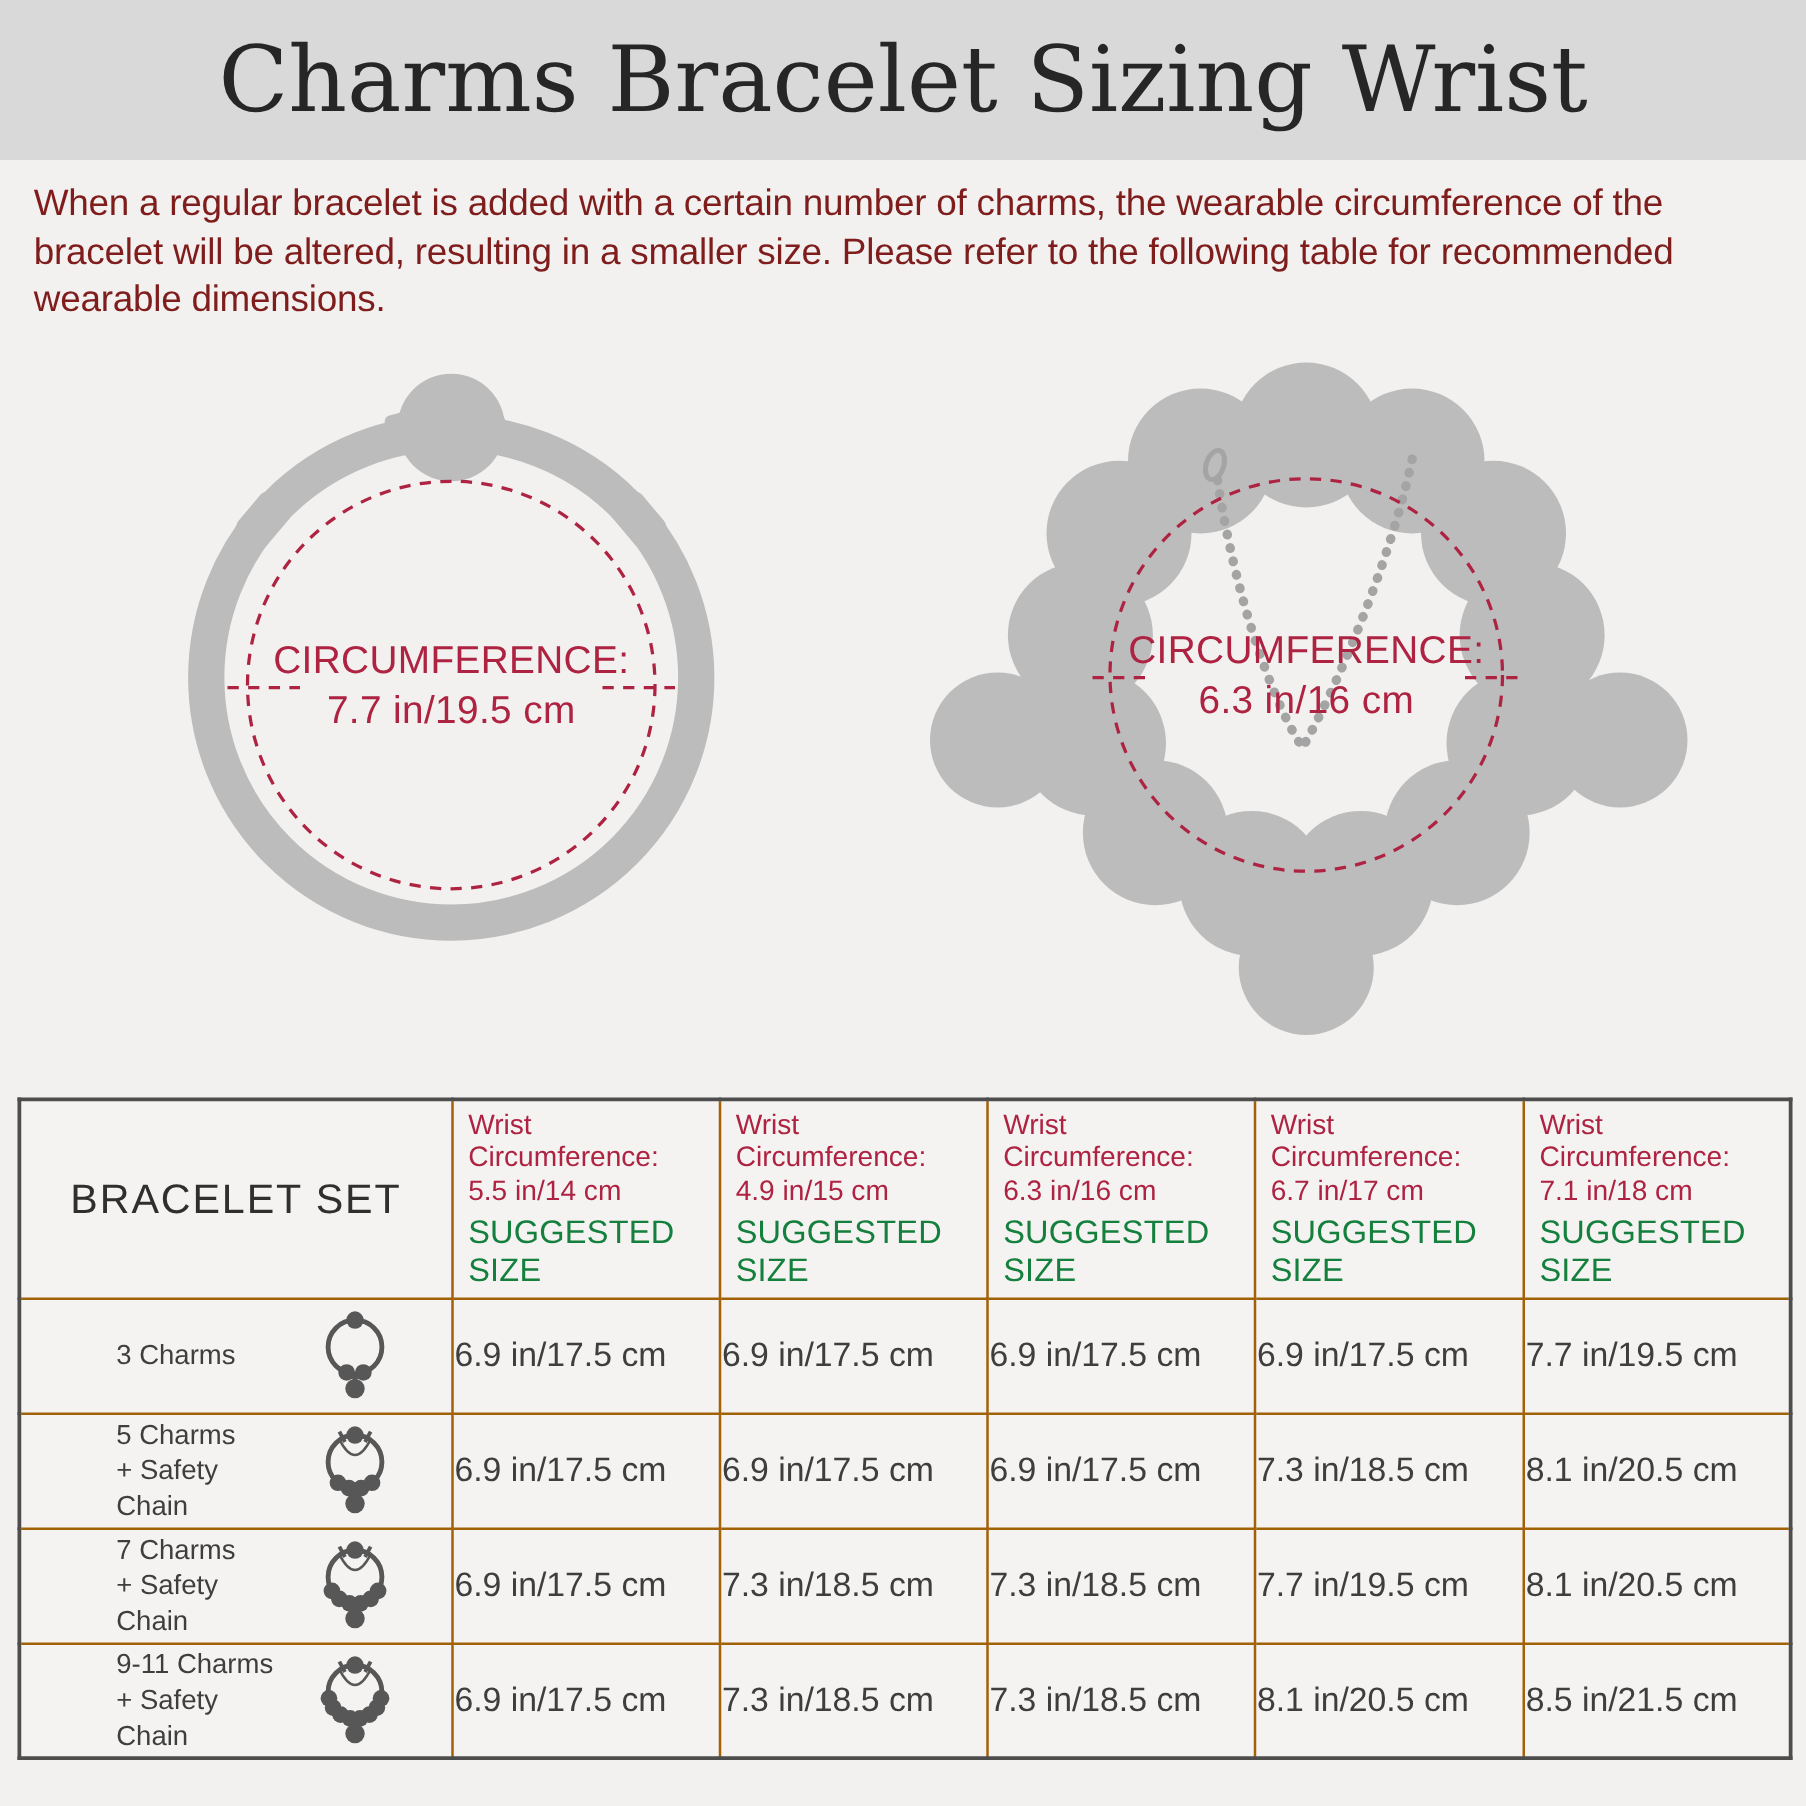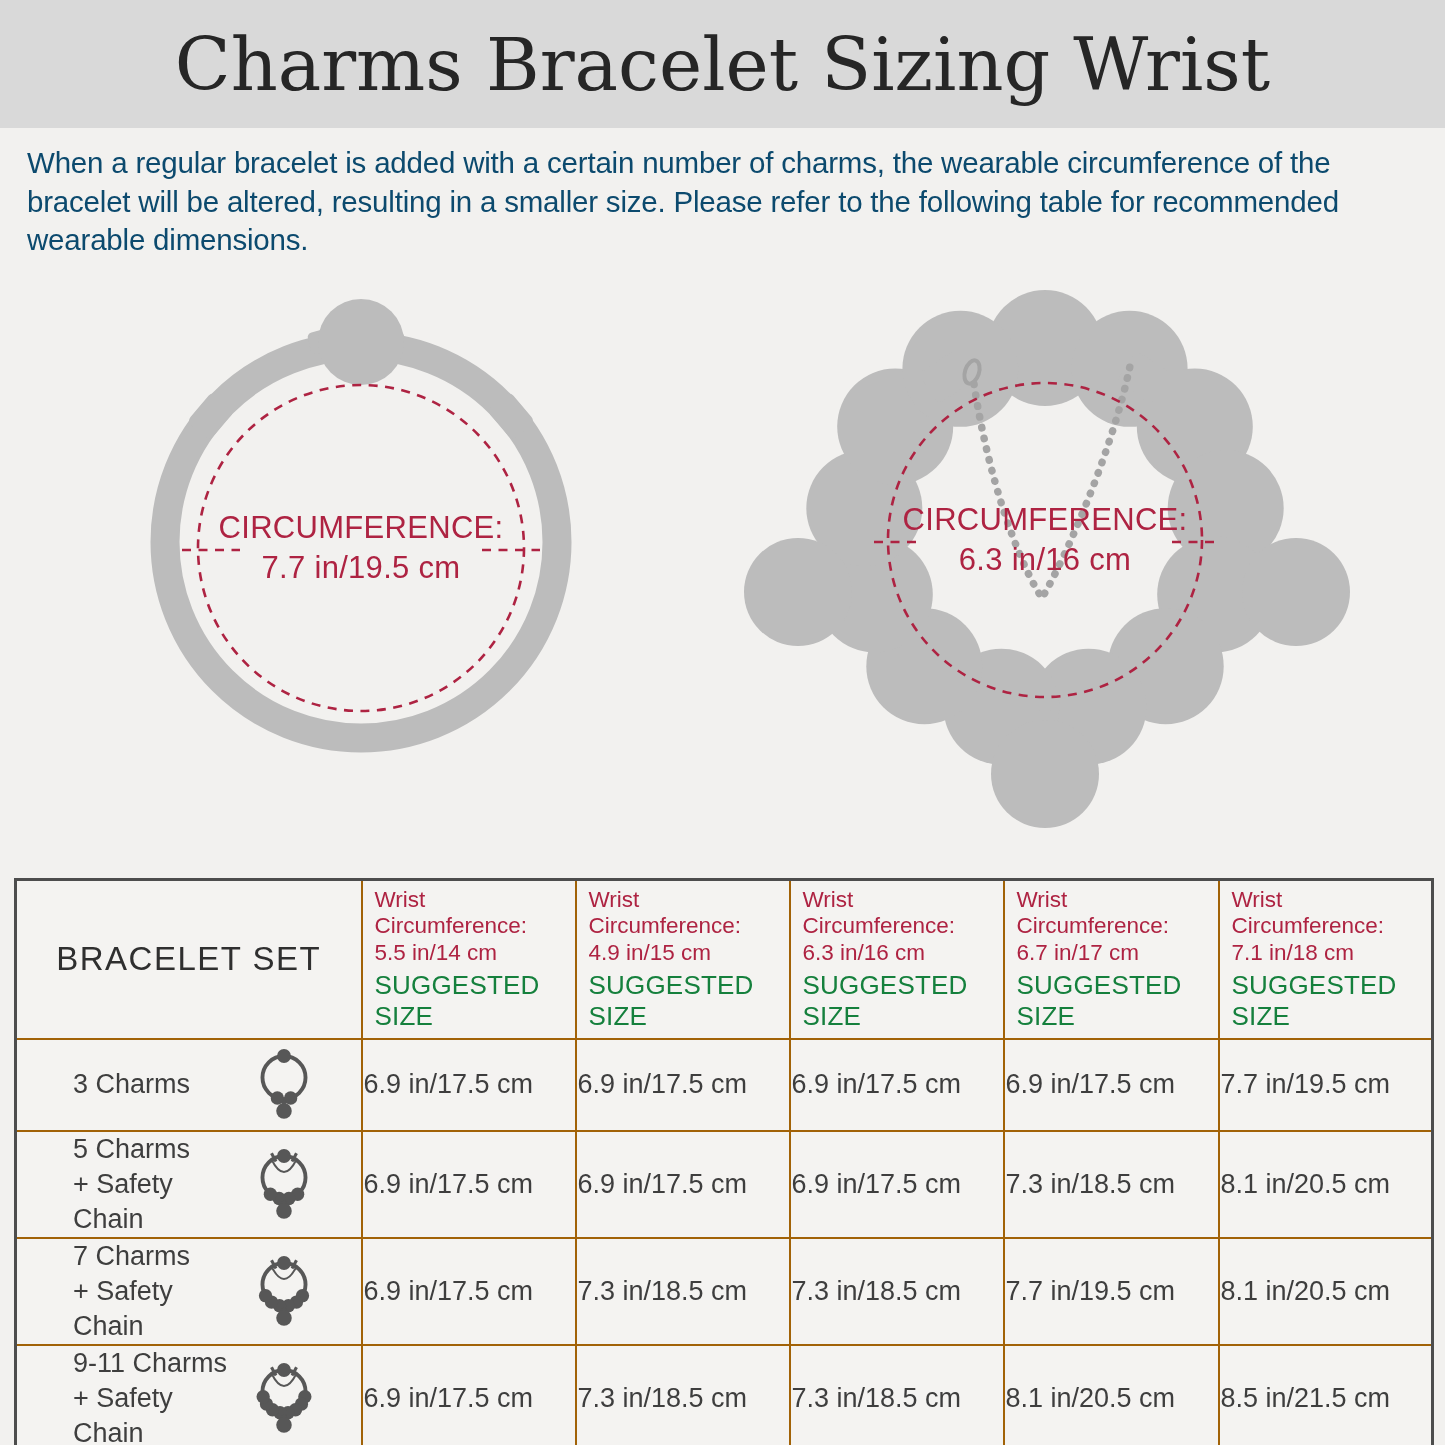--- a/index.html
+++ b/index.html
@@ -1,37 +1,37 @@
 <!DOCTYPE html>
 <html><head>
 <meta charset="utf-8">
 <style>
   html,body{margin:0;padding:0;width:1445px;height:1445px;background:#f2f1ef;overflow:hidden;
             font-family:"Liberation Sans",sans-serif;}
   .band{height:128px;background:#d9d9d9;display:flex;align-items:center;justify-content:center;}
   .band h1{margin:0;font-family:"DejaVu Serif",serif;font-weight:normal;font-size:73px;color:#262626;letter-spacing:0px;}
-  .intro{margin:16px 24px 0 27px;width:1398px;font-size:29.5px;line-height:1.31;color:#0c4a6e;letter-spacing:-0.2px;}
+  .intro{margin:16px 24px 0 27px;width:1398px;font-size:29.5px;line-height:1.31;color:#7f1d1d;letter-spacing:-0.2px;}
   .diagrams{position:relative;height:572px;margin-top:8px;}
   .dleft{position:absolute;left:66px;top:8px;}
   .dright{position:absolute;left:740px;top:-6px;}
   .dash{stroke:#ae2342;stroke-width:2.6;fill:none;stroke-dasharray:9 7.5;}
   .rtx{fill:#ae2342;font-size:31px;text-anchor:middle;font-family:"Liberation Sans",sans-serif;letter-spacing:0.3px;}
   .sizing-wrap{margin:38px 14px 0 14px;}
   table{border-collapse:collapse;table-layout:fixed;width:1417px;border:3px solid #4d4d4d;}
   th,td{border:2px solid #a16207;background:#f4f3f1;}
   thead tr{height:102px;}
   tbody tr{height:92px;}
   th{padding:6px 8px 6px 12px;text-align:left;vertical-align:middle;font-weight:normal;}
   th.first{font-size:33px;color:#2f2f2f;text-align:center;letter-spacing:1.5px;padding:6px;}
   .wcl,.wcv{display:block;color:#ae2342;font-size:22.5px;line-height:1.18;}
   .sgl{display:block;color:#15803d;font-size:26px;margin-top:3px;letter-spacing:0.2px;}
   td.val{text-align:left;font-size:27px;color:#3e3e3e;margin-top:11px;}
   td.setcell{padding:0;}
   .setwrap{display:flex;align-items:center;height:100%;}
-  .rl{flex:1;padding-left:56px;font-size:27px;color:#3e3e3e;line-height:1.3;}
+  .rl{flex:1;padding-left:76px;font-size:22px;color:#3e3e3e;line-height:1.3;}
   .ricon{width:106px;display:flex;justify-content:center;align-items:center;padding-right:24px;}
 </style>
 </head>
 <body>
 
 <div class="band">
   <h1>Charms Bracelet Sizing Wrist</h1>
 </div>
 
 <p class="intro">When a regular bracelet is added with a certain number of charms, the wearable circumference of the bracelet will be altered, resulting in a smaller size. Please refer to the following table for recommended wearable dimensions.</p>

